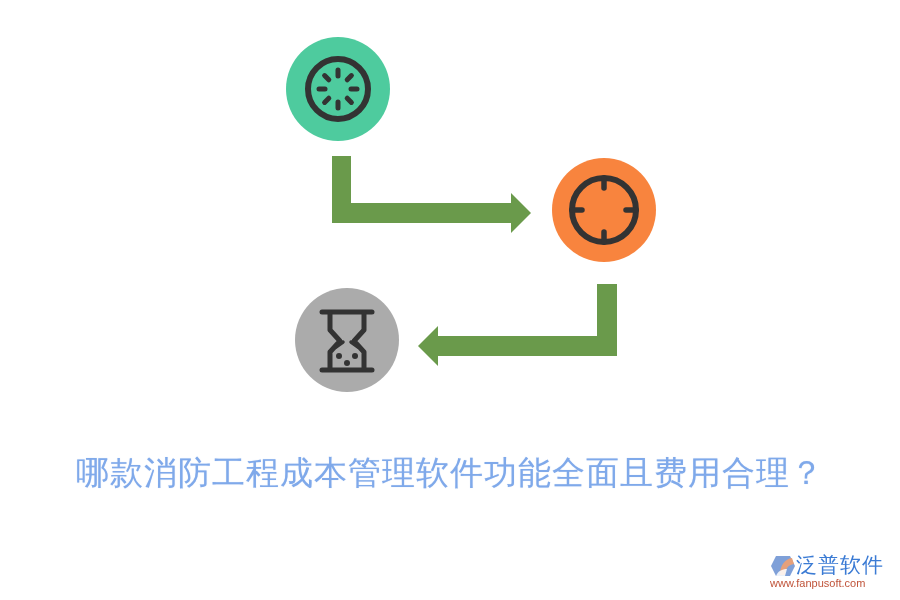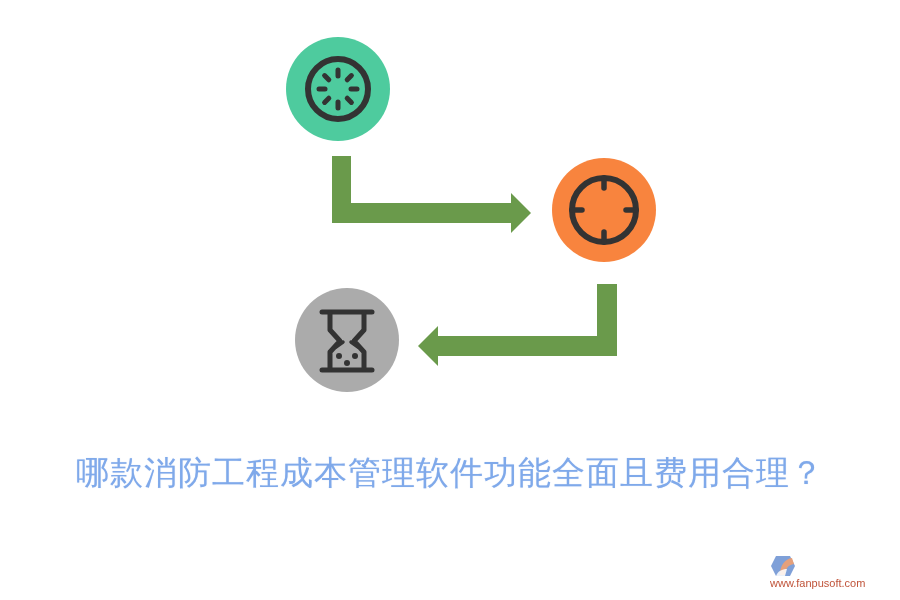--- a/index.html
+++ b/index.html
@@ -90,14 +90,15 @@
 </svg>
 
 <div class="title">哪款消防工程成本管理软件功能全面且费用合理？</div>
 
 <div class="logo">
   <svg class="abs" style="left:2px;top:2px" width="26" height="22" viewBox="0 0 26 22">
     <path d="M6,1 L20,1 L25,11 L20,21 L6,21 L1,11 Z" fill="#7fa0d8"></path>
     <path d="M10,20 C10,10 15,4 22,3 L24,9 C18,10 15,14 15,20 Z" fill="#e6a07a"></path>
     <path d="M6,21 C8,16 12,14 17,14 L15,21 Z" fill="#ffffff" opacity="0.85"></path>
   </svg>
+  <span class="logo-text">泛普软件</span>
   <span class="logo-url">www.fanpusoft.com</span>
 </div>
 
 </body></html>

